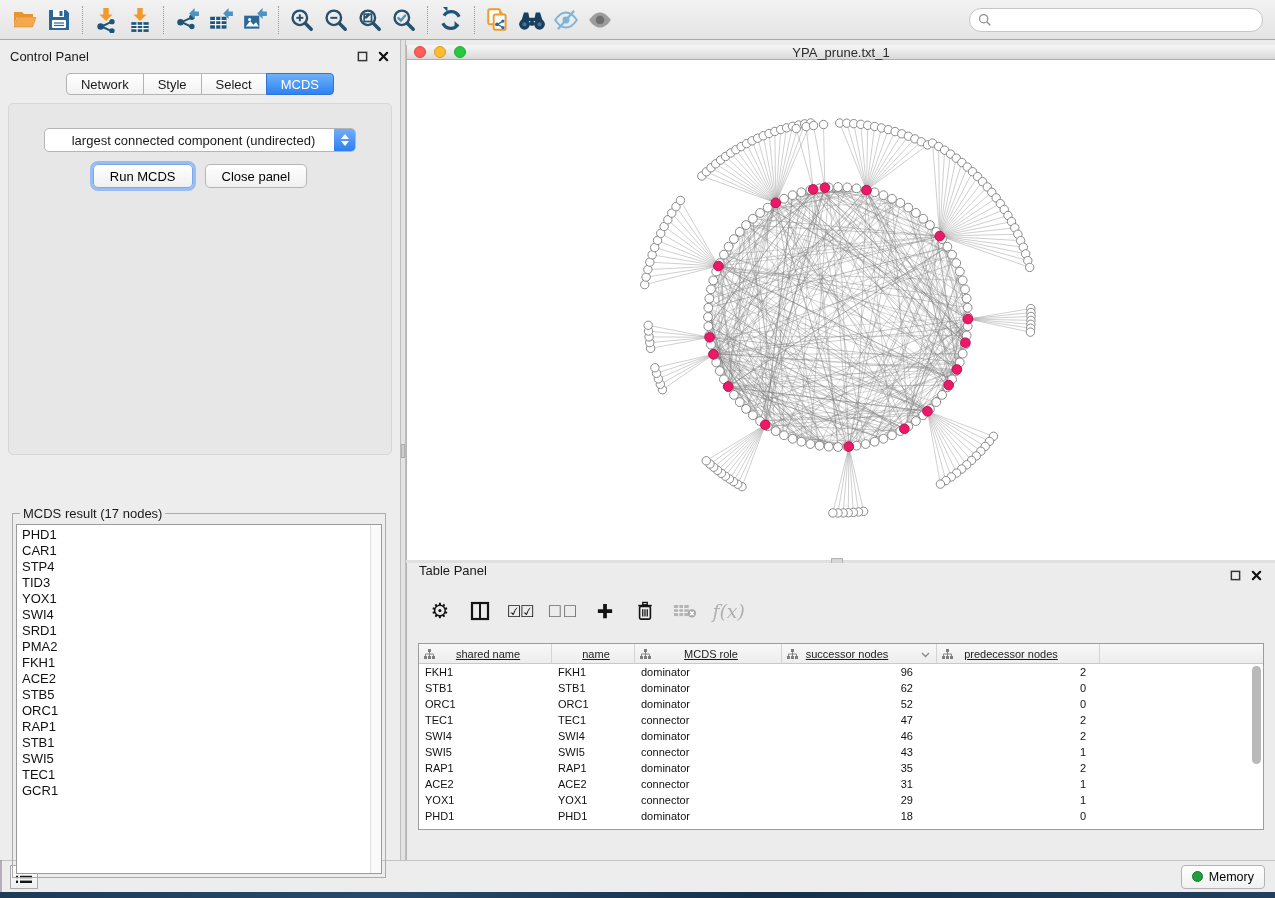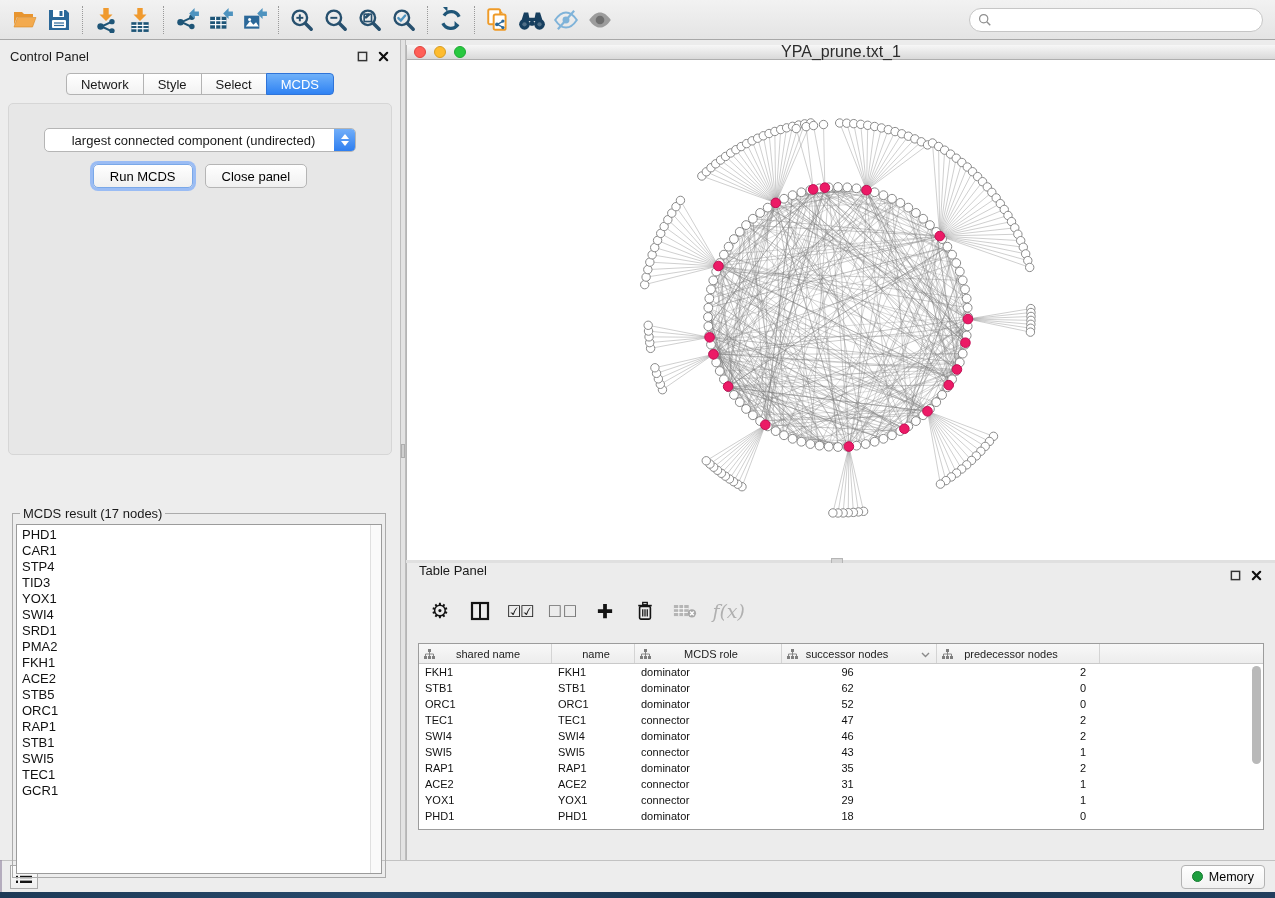--- a/index.html
+++ b/index.html
@@ -55,46 +55,46 @@
 
   
   .right-col { flex:1; display:flex; flex-direction:column; background:#ececec; padding-top:5px; }
   .net-window { height:515px; border-left:1px solid #b5b5b5; display:flex; flex-direction:column; }
   .net-titlebar { height:18px; background:linear-gradient(#f7f7f7,#d9d9d9); border-bottom:1px solid #aeaeae; display:flex; align-items:center; position:relative; }
   .lights { display:flex; gap:8px; margin-left:7px; }
   .light { width:12px; height:12px; border-radius:50%; }
   .light.red { background:#ff5f57; border:1px solid #e0443e; }
   .light.yellow { background:#febc2e; border:1px solid #d89e24; }
   .light.green { background:#28c840; border:1px solid #1eaa33; }
-  .net-title { position:absolute; left:0; right:0; text-align:center; font-size:16px; color:#2b2b2b; }
+  .net-title { position:absolute; left:0; right:0; text-align:center; font-size:13px; color:#2b2b2b; }
   .net-canvas { flex:1; background:#fff; }
 
   .hsplit { height:3px; background:#e0e0e0; position:relative; cursor:row-resize; }
   .hsplit .grip { position:absolute; left:425px; top:-2px; width:12px; height:7px; background:#d6d6d6; border:1px solid #b5b5b5; }
 
   
   .table-panel { flex:1; background:#ececec; border-left:1px solid #b5b5b5; position:relative; }
   .tp-header { height:24px; display:flex; padding:0 12px; }
   .tp-toolbar { height:48px; display:flex; align-items:center; gap:14px; padding:0 0 0 20px; }
   .tt-btn { background:none; border:none; cursor:pointer; display:flex; align-items:center; justify-content:center; height:34px; min-width:26px; }
   .gear-glyph { font-family:"DejaVu Sans",sans-serif; font-size:21px; color:#141414; line-height:1; }
   .check-glyph { font-family:"DejaVu Sans",sans-serif; font-size:16px; color:#141414; letter-spacing:-1px; }
   .uncheck-glyph { font-family:"DejaVu Sans",sans-serif; font-size:16px; color:#6d6d6d; letter-spacing:1px; }
   .fx-glyph { font-family:"DejaVu Serif",serif; font-style:italic; font-size:19px; color:#b0b0b0; }
 
   .tbl-wrap { position:absolute; left:11px; right:11px; top:80px; height:187px; background:#fff; border:1px solid #9c9c9c; overflow:hidden; }
-  .tbl-headrow { display:flex; height:20px; background:linear-gradient(#f8f8f8,#ededed); border-bottom:1px solid #c9c9c9; }
+  .tbl-headrow { display:flex; height:20px; background:linear-gradient(#f8f8f8,#ededed); border-bottom:1px solid #c9c9c9;text-decoration:underline; }
   .th { display:flex; align-items:center; justify-content:center; gap:5px; border-right:1px solid #d4d4d4; font-size:11px; color:#222; position:relative; }
   .th .tree-ic { position:absolute; left:5px; top:5px; }
   .tr { display:flex; height:16px; }
   .td { font-size:11px; color:#111; line-height:16px; white-space:nowrap; overflow:hidden; }
   .c0 { width:133px; padding-left:6px; }
   .c1 { width:83px;  padding-left:6px; }
   .c2 { width:147px; padding-left:6px; }
-  .c3 { width:155px; text-align:center; padding-right:24px; }
+  .c3 { width:155px; text-align:right; padding-right:24px; }
   .c4 { width:163px; text-align:right; padding-right:14px; }
   .tbl-vscroll { position:absolute; top:22px; right:2px; width:9px; bottom:2px; }
   .tbl-vthumb { position:absolute; top:0; width:9px; height:98px; background:#b9b9b9; border-radius:5px; }
 
   .tp-tabs { position:absolute; left:0; right:0; bottom:8px; display:flex; justify-content:center; }
 
   
   .statusbar { height:32px; background:#ededed; border-top:1px solid #c2c2c2; display:flex; align-items:center; padding:0 10px; }
   .sb-listbtn { width:28px; height:24px; background:linear-gradient(#fdfdfd,#efefef); border:1px solid #ababab; display:flex; align-items:center; justify-content:center; cursor:pointer; }
   .memory-btn { margin-left:auto; height:24px; background:linear-gradient(#ffffff,#f1f1f1); border:1px solid #b3b3b3; border-radius:4px; display:flex; align-items:center; gap:6px; padding:0 10px; font-size:12.5px; cursor:pointer; }

